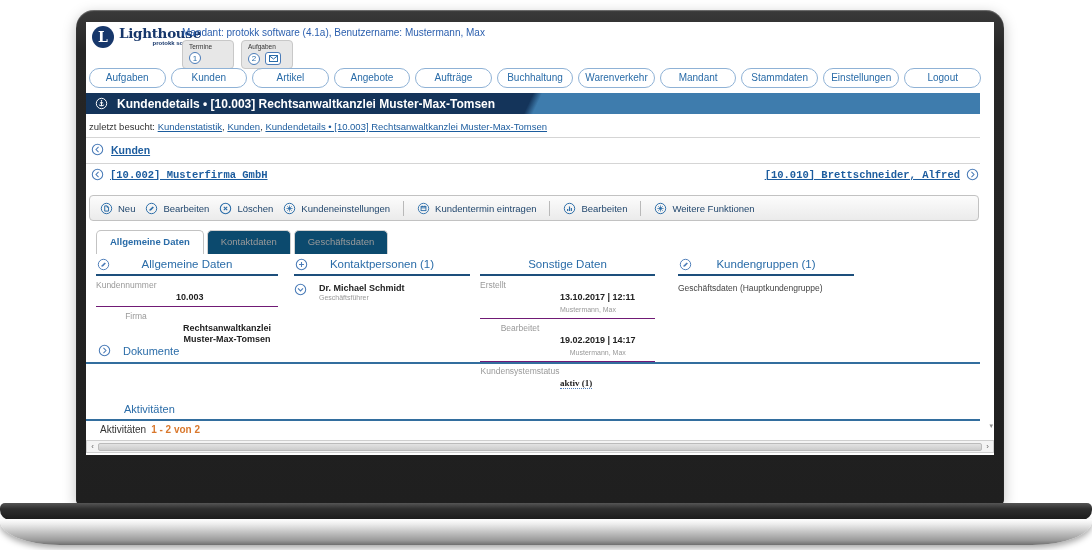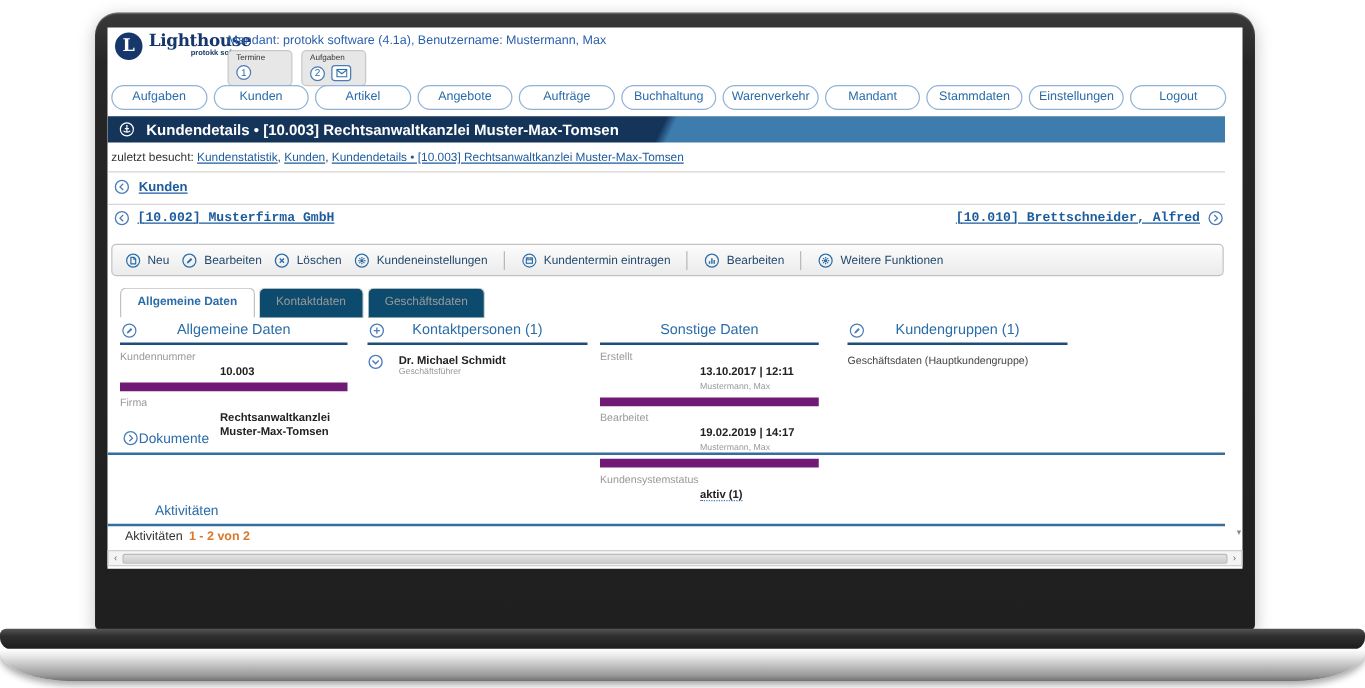--- a/index.html
+++ b/index.html
@@ -95,33 +95,33 @@
   .cols { position:absolute; left:10px; top:236px; width:884px; height:110px; }
   .col { position:absolute; top:0; }
   .col1 { left:0;   width:182px; }
   .col2 { left:198px; width:176px; }
   .col3 { left:384px; width:175px; }
   .col4 { left:582px; width:176px; }
   .col-header { position:relative; height:18px; border-bottom:2px solid #1d4f7c; }
   .col-title { text-align:center; color:#2a6ca8; font-size:11.5px; }
   .col-hicon { position:absolute; left:1px; top:0px; cursor:pointer; }
   .frow { display:flex; padding:4px 0 3px; }
-  .frow + .frow { border-top:7px solid #701a75; }
+  .frow + .frow { border-top:1px solid #701a75;text-align:center; }
   .flabel { width:80px; flex:0 0 80px; color:#999; font-size:8.5px; }
   .fvalue { font-weight:bold; color:#222; font-size:9px; line-height:11px;margin-top:12px; }
   .fsub { font-size:7px; color:#999; font-weight:normal; margin-top:1px; }
-  .dotted { border-bottom:1px dotted #4b7cb8; cursor:pointer; }
+  .dotted { border-bottom:1px dotted #4b7cb8; cursor:pointer;font-family:Liberation Serif, serif; }
   .contact { display:flex; gap:12px; padding-top:7px; align-items:flex-start; }
   .cname { font-weight:bold; font-size:9px; color:#222; }
   .crole { font-size:7px; color:#999; margin-top:1px; }
   .group-text { font-size:8.5px; color:#444; padding-top:7px; }
   
   .dok {
     position:absolute; left:0; top:322px; width:894px; border-bottom:2px solid #336e9e;
-    padding:0 0 5px 12px; display:flex; gap:0; align-items:center; cursor:pointer;
+    padding:0 0 5px 12px; display:flex; gap:12px; align-items:center; cursor:pointer;
   }
   .sec-title { color:#2a6ca8; font-size:11px; }
   .akt { position:absolute; left:0; top:381px; width:894px; border-bottom:2px solid #336e9e; padding:0 0 4px 38px; }
   .akt-status { position:absolute; left:14px; top:402px; font-size:10px; color:#333; }
   .akt-count { color:#d9782d; font-weight:bold; margin-left:5px; }
   
   .vscroll-arrow { position:absolute; right:1px; top:400px; font-size:7px; color:#8a8a8a; cursor:pointer; }
   .hscroll {
     position:absolute; left:0; top:418px; width:908px; height:13px;
     background:#f4f4f4; border:1px solid #cfcfcf; display:flex; align-items:center;

